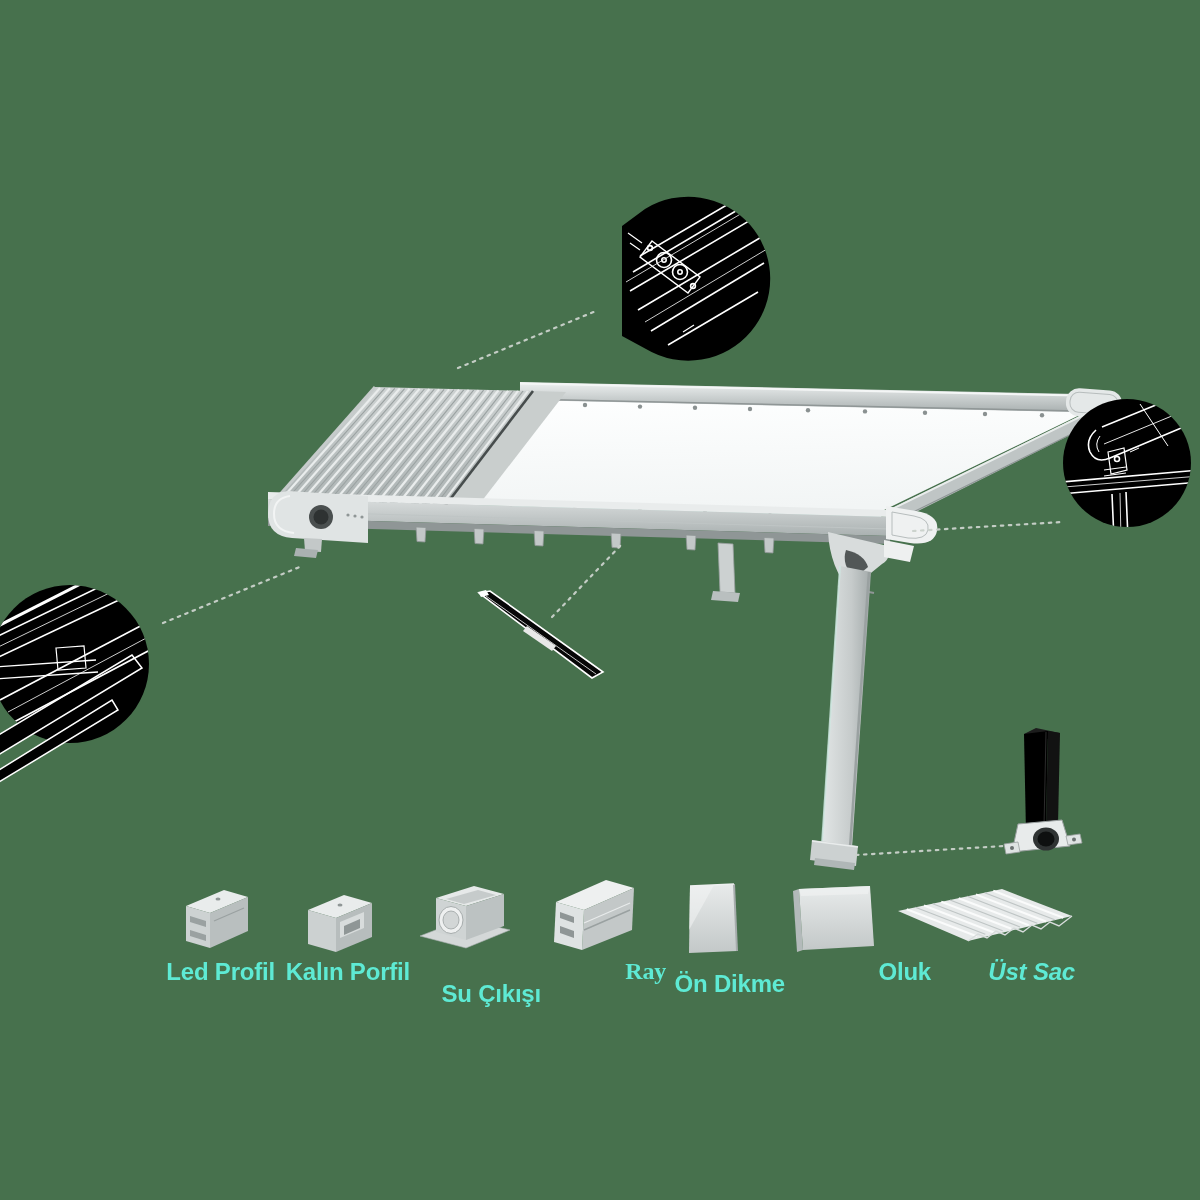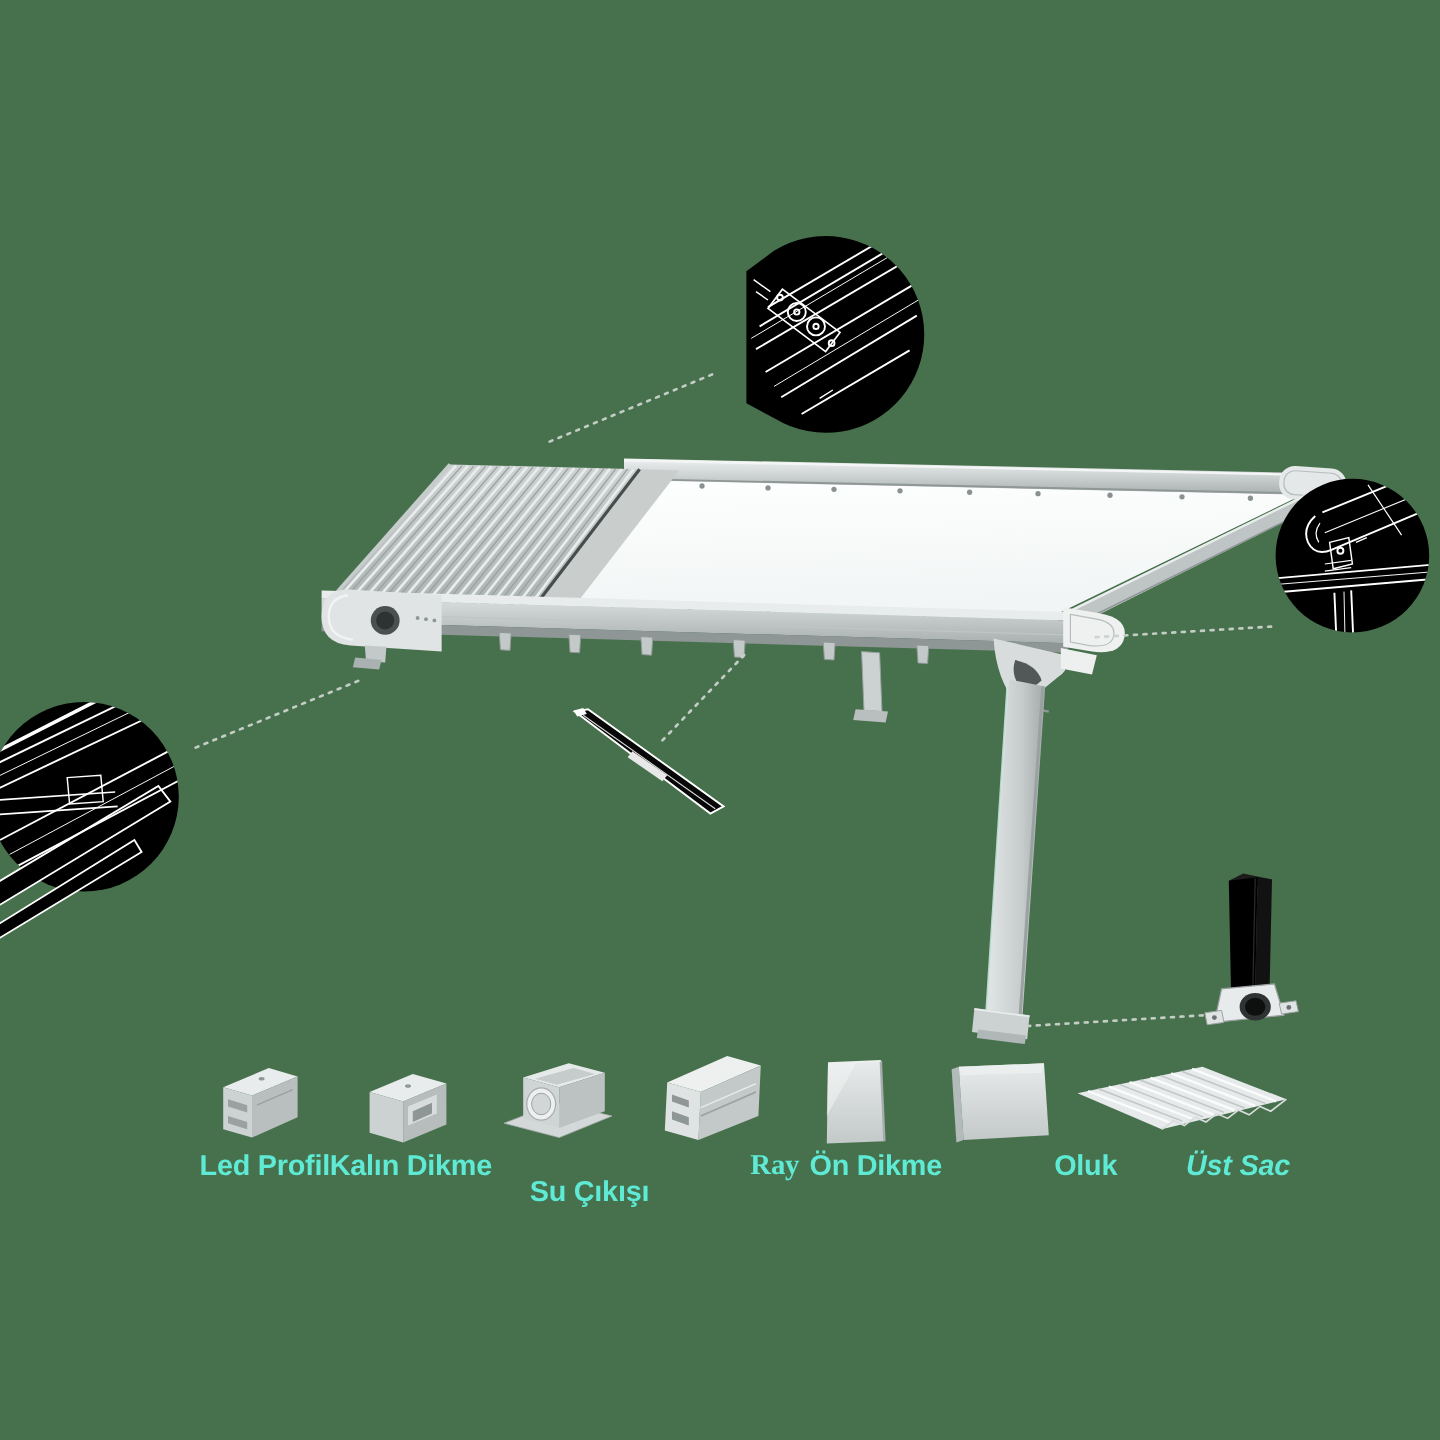--- a/index.html
+++ b/index.html
@@ -362,19 +362,19 @@
           <line x1="967.3" y1="896.3" x2="1037.3" y2="923.3"></line>
         <line x1="984.7" y1="892.7" x2="1054.7" y2="919.7"></line>
       </g>
       <path d="M968,941 l10,-7 9,4 9,-7 9,4 9,-7 9,4 9,-7 9,4 9,-7 9,4 13,-10" fill="none" stroke="#d8dcdc" stroke-width="1.4"></path>
     </g>
   </g>
 </svg>
 
 <div>
   <div class="legend-label" style="left:125px;width:150px;">Led Profil</div>
-  <div class="legend-label" style="left:260px;width:150px;">Kalın Dikme</div>
+  <div class="legend-label" style="left:260px;width:150px;">Kalın Porfil</div>
   <div class="legend-label" style="left:391px;width:150px;margin-top:22px;">Su Çıkışı</div>
   <div class="legend-label" style="left:516px;width:150px;font-family:Liberation Serif, serif;">Ray</div>
-  <div class="legend-label" style="left:635px;width:150px;">Ön Dikme</div>
+  <div class="legend-label" style="left:635px;width:150px;margin-top:12px;">Ön Dikme</div>
   <div class="legend-label" style="left:781px;width:150px;">Oluk</div>
   <div class="legend-label" style="left:875px;width:200px;font-style:italic;">Üst Sac</div>
 </div>
 
 </body></html>

